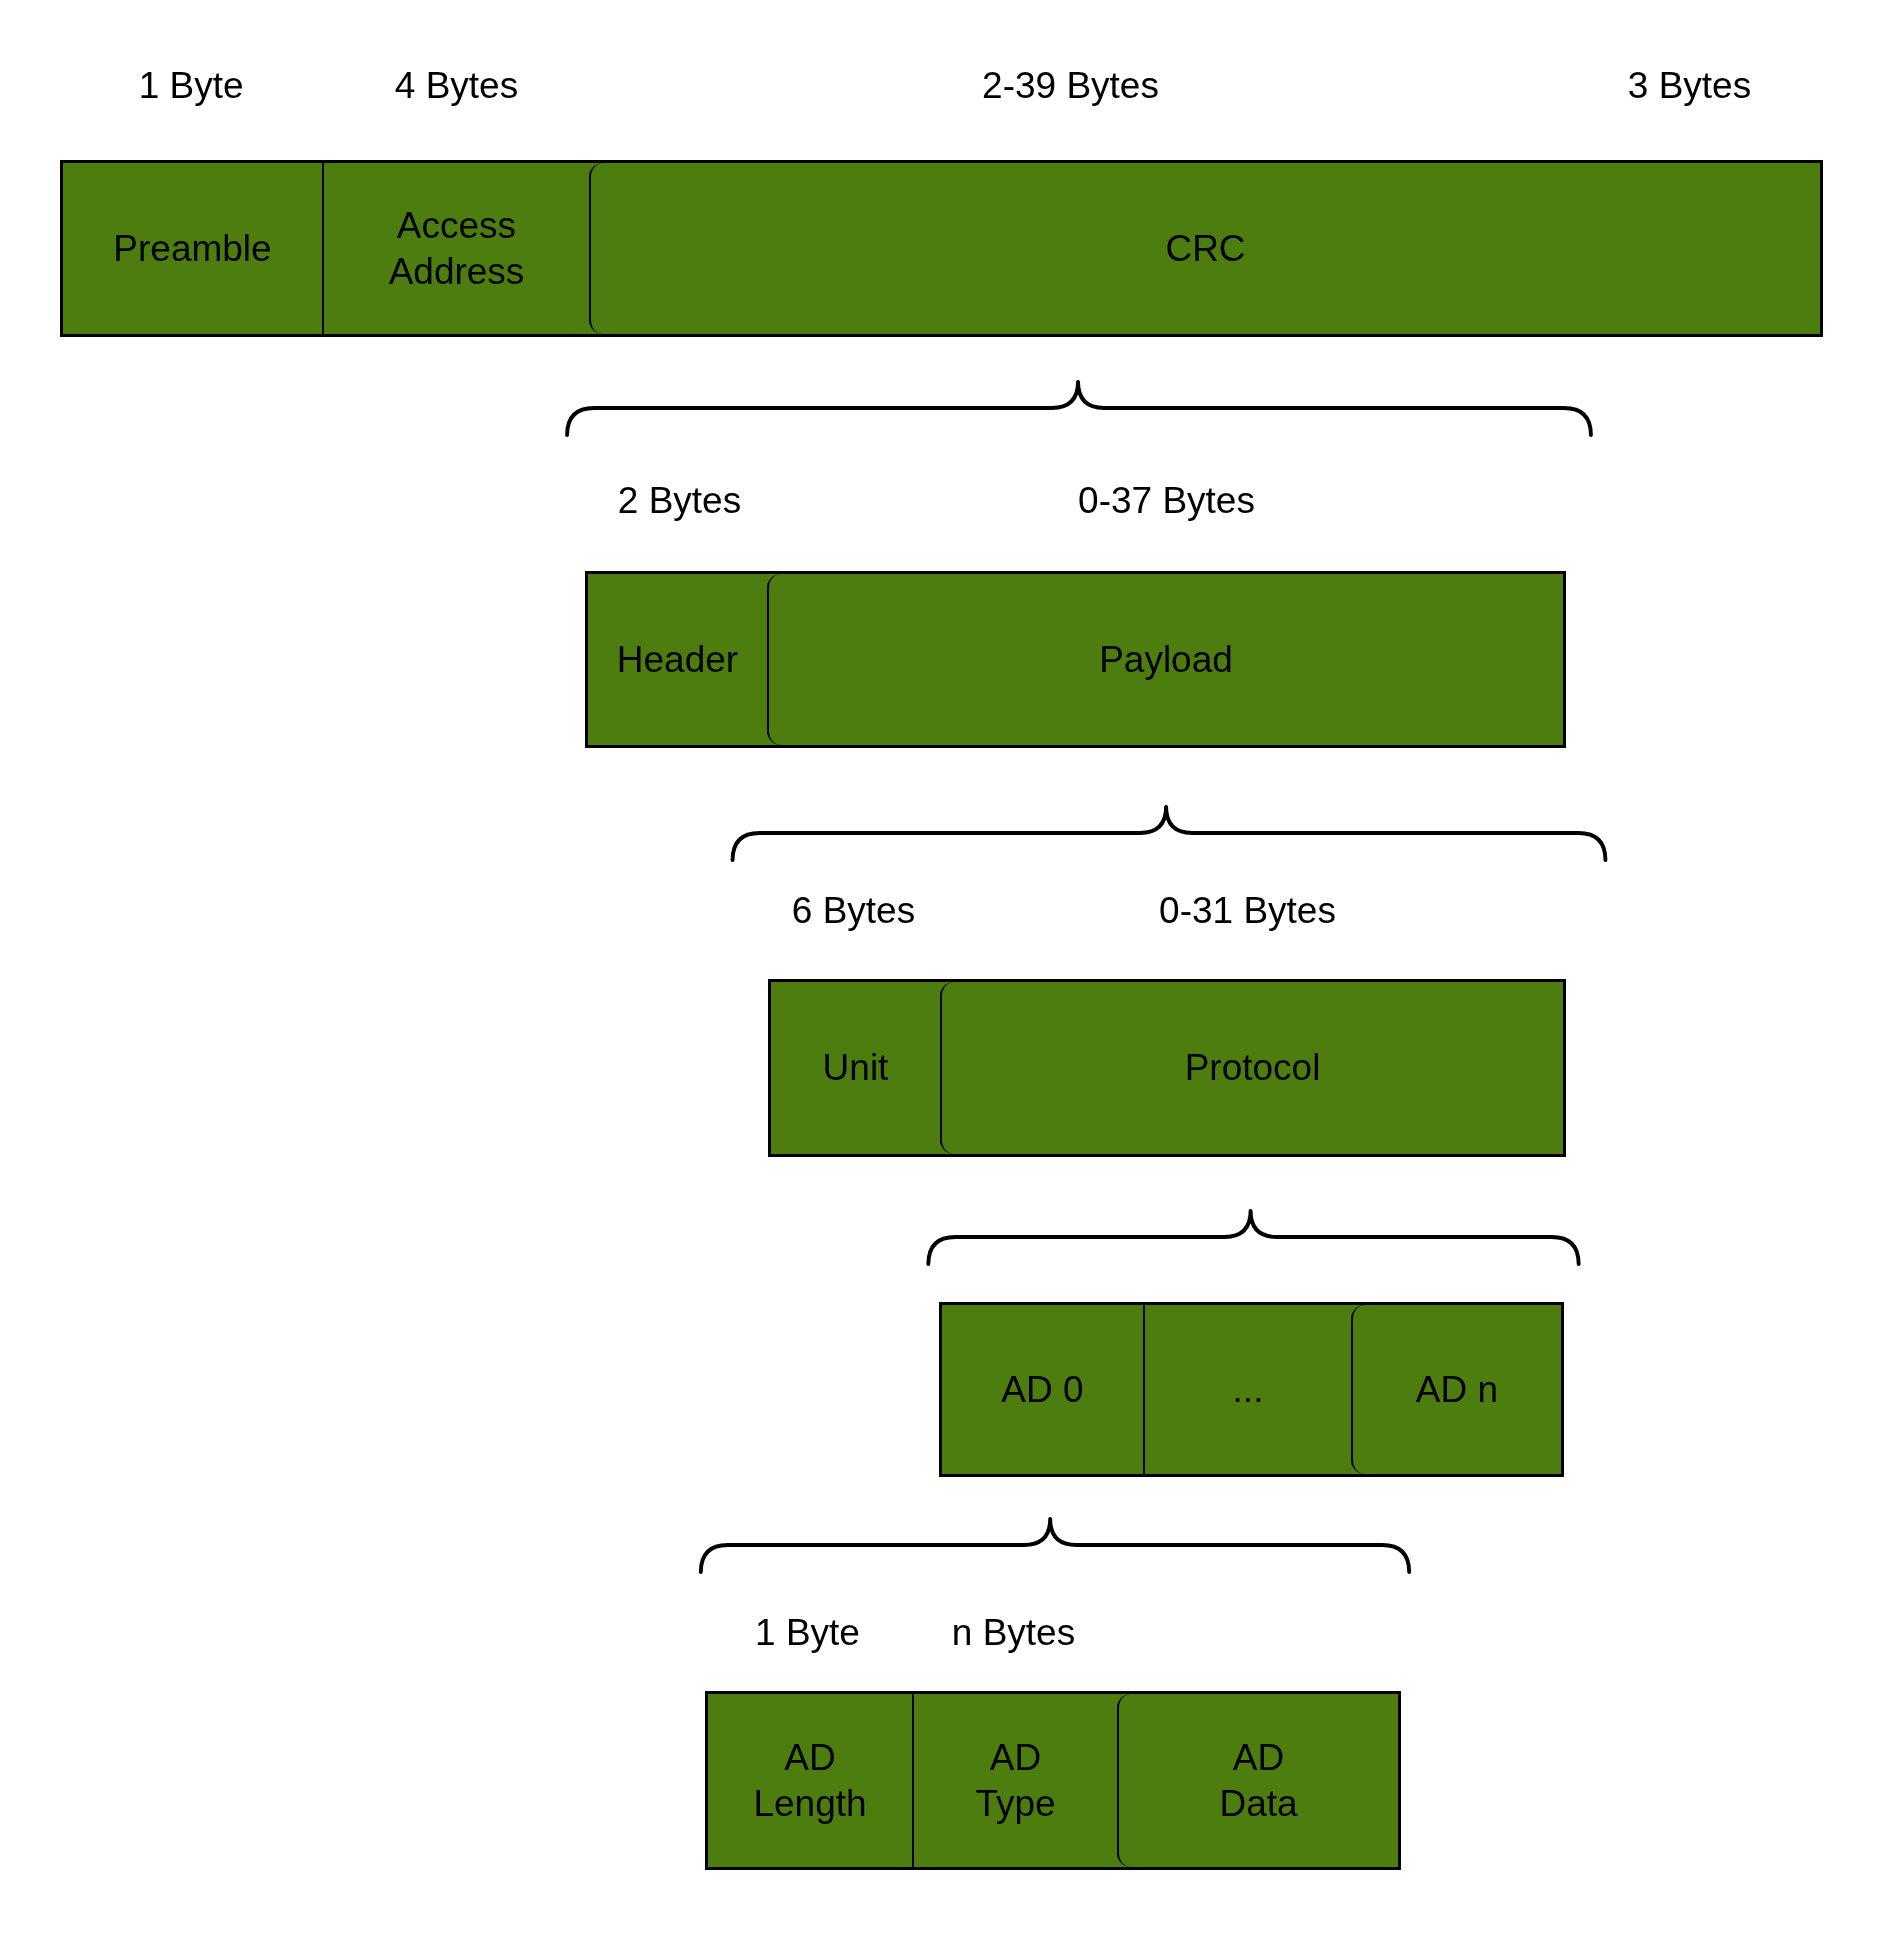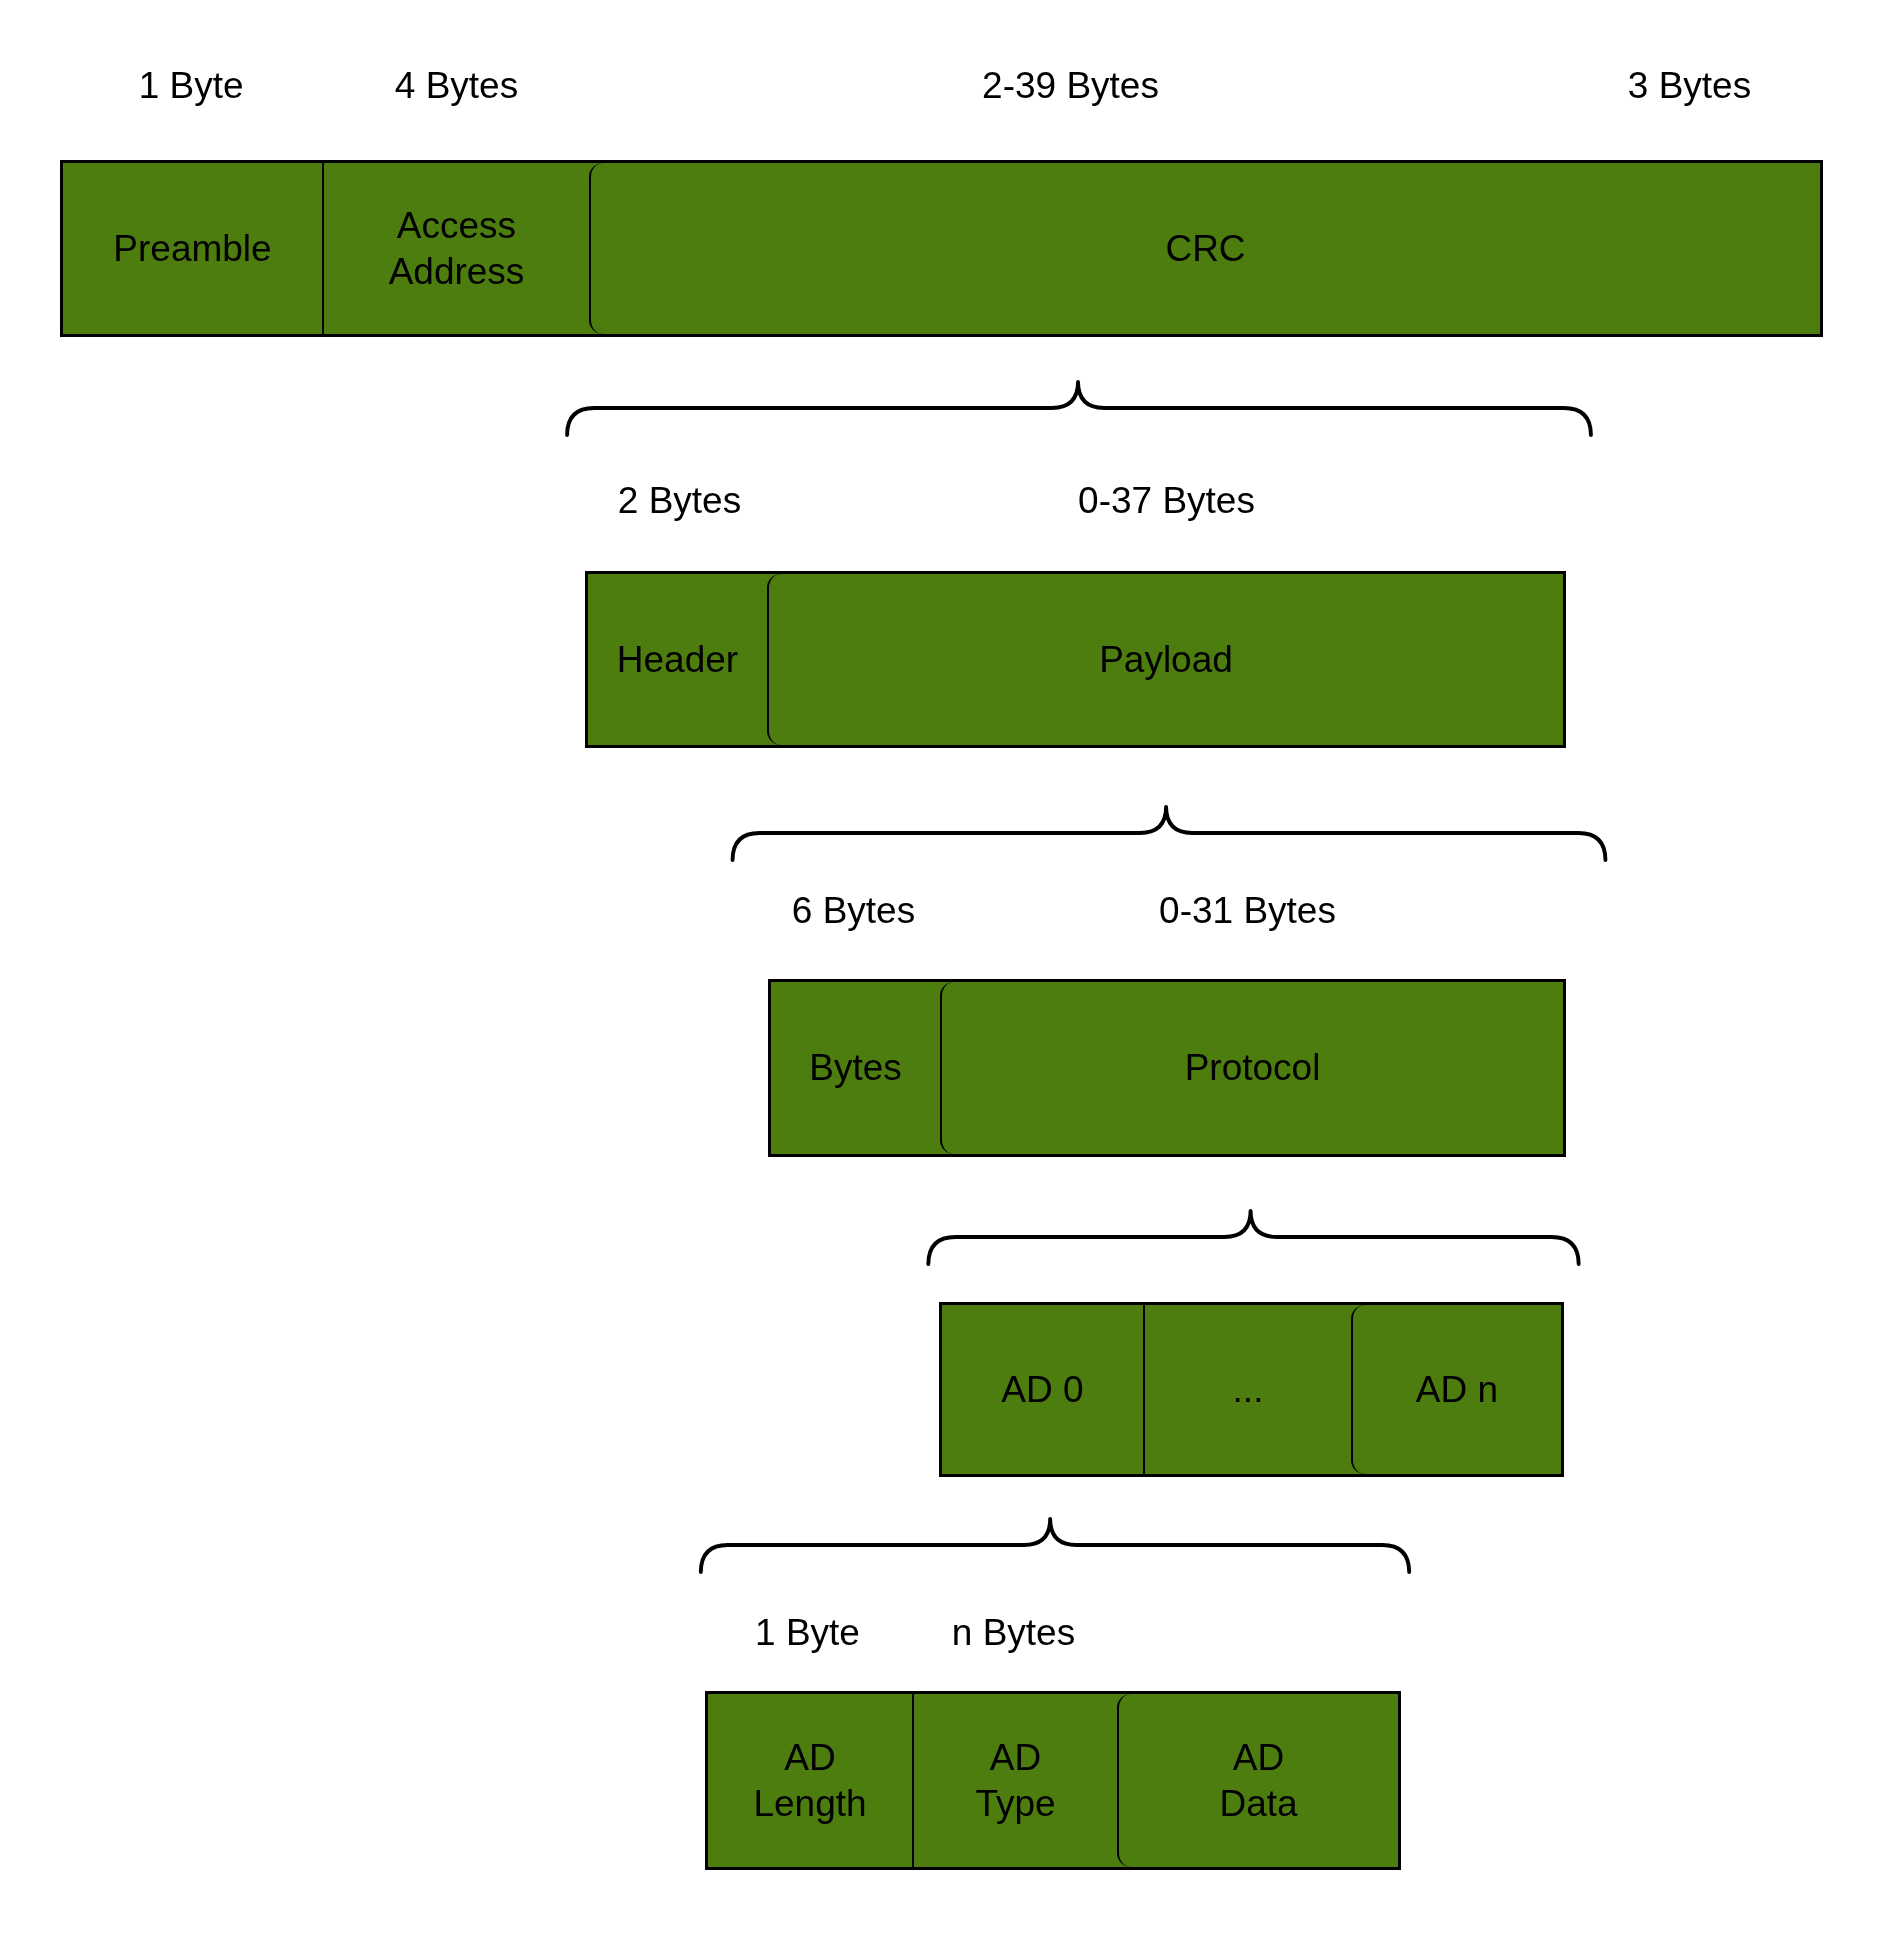--- a/index.html
+++ b/index.html
@@ -88,21 +88,21 @@
   <div class="brace" style="left:726px; top:803px;">
     <svg width="886" height="60" viewBox="0 0 908 62" xmlns="http://www.w3.org/2000/svg">
       <path d="M 3,59 Q 3,31 31,31 L 424,31 Q 451,31 451,4 Q 451,31 478,31 L 877,31 Q 905,31 905,59" fill="none" stroke="#000000" stroke-width="4" stroke-linecap="round" stroke-linejoin="round"></path>
     </svg>
   </div>
 
   <div class="size-label" style="left:678px; top:886px;">6 Bytes</div>
   <div class="size-label" style="left:1072px;top:886px;">0-31 Bytes</div>
 
   <div class="box-row" style="left:768px; top:979px; width:798px; height:178px;">
-    <div class="cell" style="width:169px;">Bytes</div>
+    <div class="cell" style="width:169px;">Unit</div>
     <div class="cell grow">Protocol</div>
   </div>
 
   <div class="brace" style="left:923px; top:1207px;">
     <svg width="661" height="60" viewBox="0 0 678 62" xmlns="http://www.w3.org/2000/svg">
       <path d="M 3,59 Q 3,31 31,31 L 309,31 Q 336,31 336,4 Q 336,31 363,31 L 647,31 Q 675,31 675,59" fill="none" stroke="#000000" stroke-width="4" stroke-linecap="round" stroke-linejoin="round"></path>
     </svg>
   </div>
 
   <div class="box-row" style="left:939px; top:1302px; width:625px; height:175px;">

